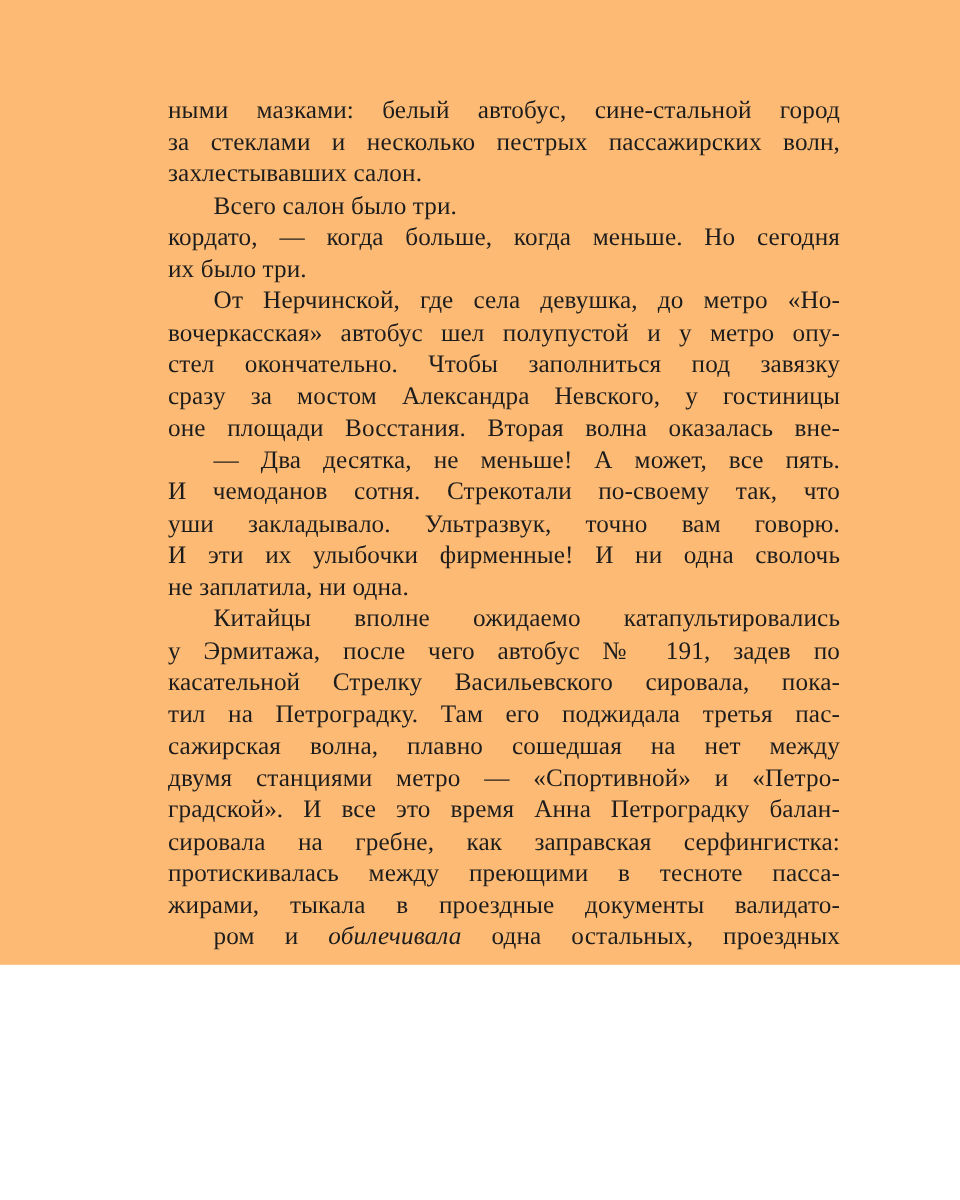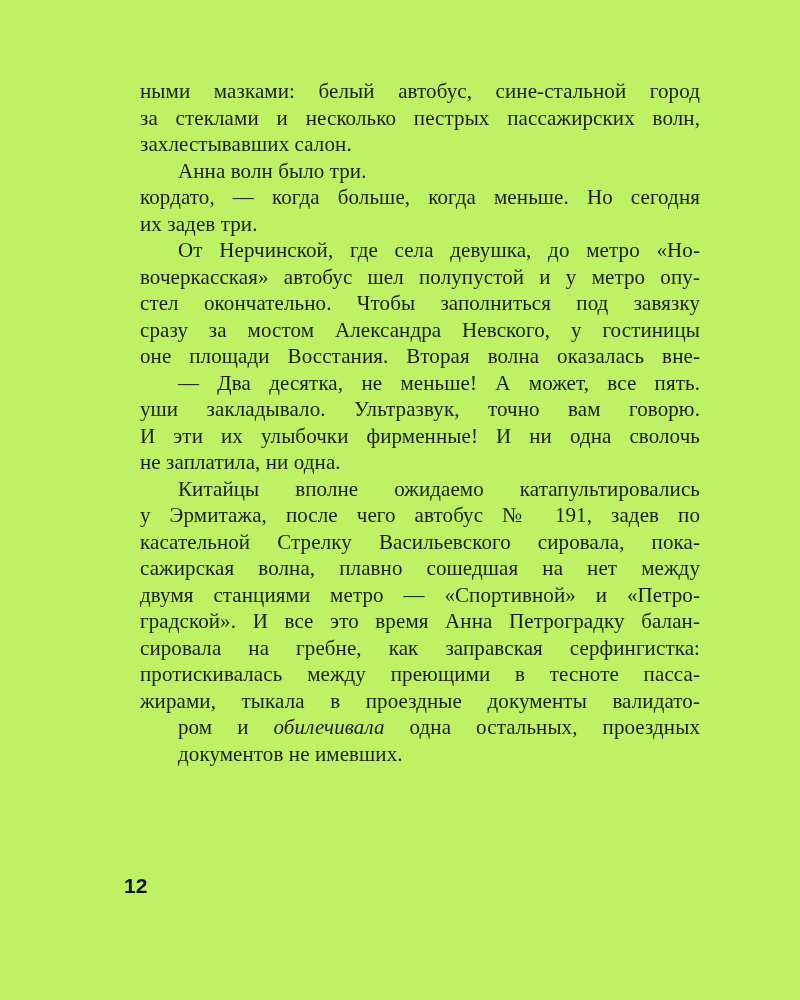--- a/index.html
+++ b/index.html
@@ -5,22 +5,22 @@
   html, body {
     margin: 0;
     padding: 0;
     width: 800px;
     height: 1000px;
     background: #ffffff;
   }
   .page {
     position: relative;
     width: 800px;
-    height: 1000px;
-    background: #bef264;
+    height: 804px;
+    background: #fdba74;
     overflow: hidden;
   }
   .text-col {
     position: absolute;
     left: 140px;
     top: 78px;
     width: 560px;
     color: #1c1c1c;
     font-family: "Liberation Serif", "DejaVu Serif", serif;
     font-size: 21px;
@@ -56,35 +56,37 @@
   }
 </style>
 </head>
 <body>
 
 <div class="page">
   <div class="text-col">
     <div class="line">ными мазками: белый автобус, сине-стальной город</div>
     <div class="line">за стеклами и несколько пестрых пассажирских волн,</div>
     <div class="line left">захлестывавших салон.</div>
-    <div class="line left ind">Анна волн было три.</div>
+    <div class="line left ind">Всего салон было три.</div>
     <div class="line">кордато, — когда больше, когда меньше. Но сегодня</div>
-    <div class="line left">их задев три.</div>
+    <div class="line left">их было три.</div>
     <div class="line ind">От Нерчинской, где села девушка, до метро «Но-</div>
     <div class="line">вочеркасская» автобус шел полупустой и у метро опу-</div>
     <div class="line">стел окончательно. Чтобы заполниться под завязку</div>
     <div class="line">сразу за мостом Александра Невского, у гостиницы</div>
     <div class="line">оне площади Восстания. Вторая волна оказалась вне-</div>
     <div class="line ind">— Два десятка, не меньше! А может, все пять.</div>
+    <div class="line">И чемоданов сотня. Стрекотали по-своему так, что</div>
     <div class="line">уши закладывало. Ультразвук, точно вам говорю.</div>
     <div class="line">И эти их улыбочки фирменные! И ни одна сволочь</div>
     <div class="line left">не заплатила, ни одна.</div>
     <div class="line ind">Китайцы вполне ожидаемо катапультировались</div>
     <div class="line">у Эрмитажа, после чего автобус № 191, задев по</div>
     <div class="line">касательной Стрелку Васильевского сировала, пока-</div>
+    <div class="line">тил на Петроградку. Там его поджидала третья пас-</div>
     <div class="line">сажирская волна, плавно сошедшая на нет между</div>
     <div class="line">двумя станциями метро — «Спортивной» и «Петро-</div>
     <div class="line">градской». И все это время Анна Петроградку балан-</div>
     <div class="line">сировала на гребне, как заправская серфингистка:</div>
     <div class="line">протискивалась между преющими в тесноте пасса-</div>
     <div class="line">жирами, тыкала в проездные документы валидато-</div>
     <div class="line off"><span>ром и </span><em>обилечивала</em><span> одна остальных, проездных</span></div>
     <div class="line left off">документов не имевших.</div>
   </div>
   <div class="page-num">12</div>

